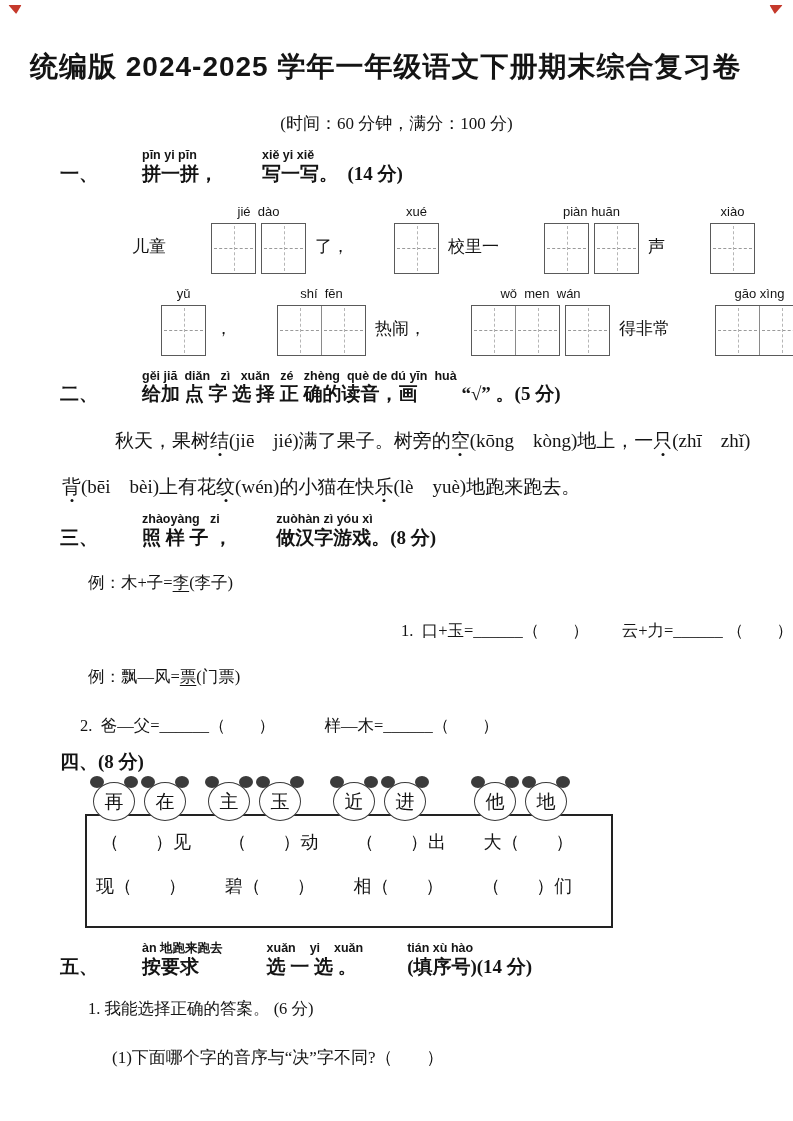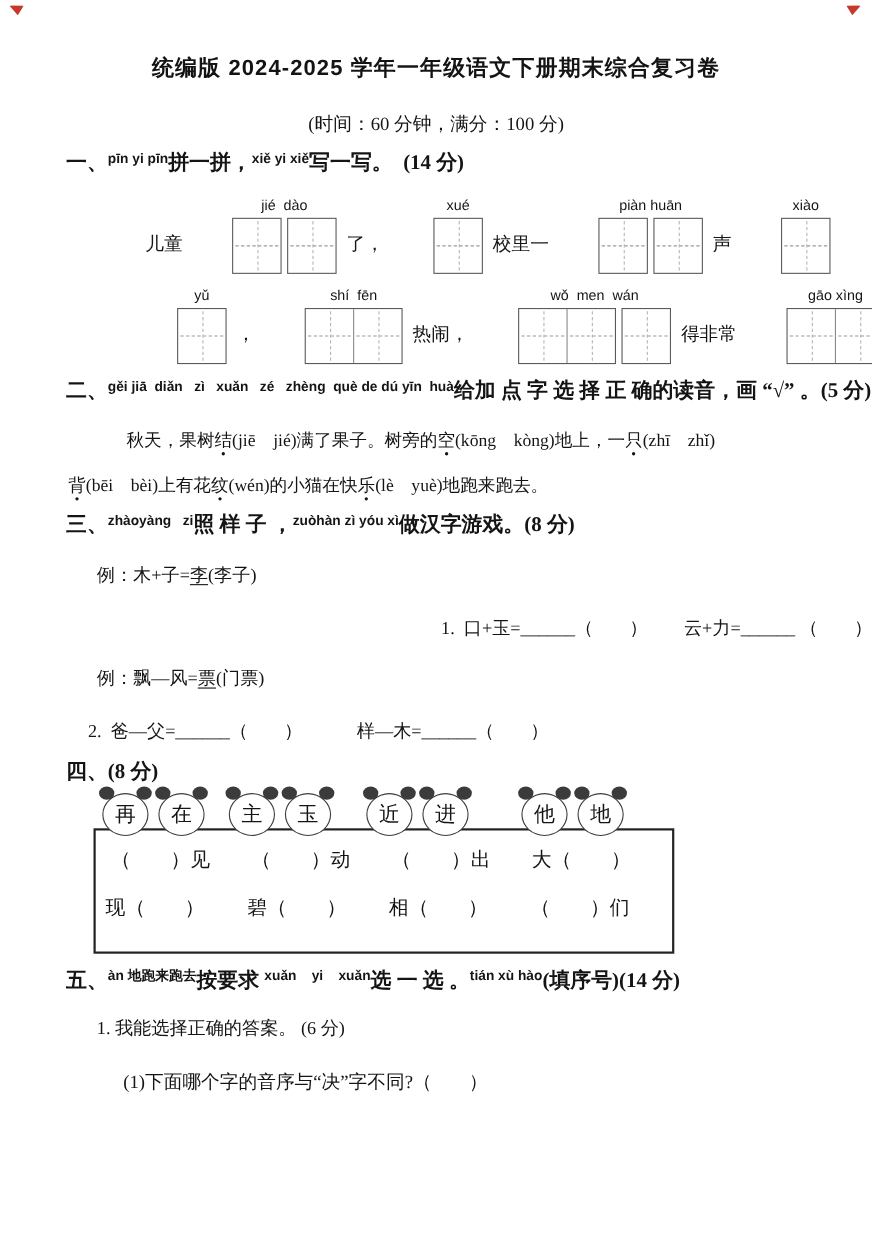--- a/index.html
+++ b/index.html
@@ -3,47 +3,47 @@
 <meta charset="utf-8">
 <style>
   html,body{margin:0;padding:0;background:#fff;}
   .page{position:relative;width:793px;height:1121px;background:#fff;overflow:hidden;
         font-family:"Liberation Serif",serif;color:#141414;}
   .corner-mark{position:absolute;top:4px;width:13px;height:10px;background:var(--accent,#c5392b);
         clip-path:polygon(0 0,100% 20%,50% 100%);}
   .corner-mark.left{left:9px;transform:rotate(-8deg);}
   .corner-mark.right{right:11px;transform:scaleX(-1) rotate(-8deg);}
 
-  .title{margin:48px 30px 0;text-align:center;font-size:20px;font-weight:700;
+  .title{margin:48px 30px 0;font-size:28px;font-weight:700;
          font-family:"Liberation Sans",sans-serif;letter-spacing:1px;}
   .subtitle{margin-top:26px;text-align:center;font-size:17px;}
 
   .sec-h{display:flex;align-items:flex-end;margin:14px 0 0 60px;font-size:19px;font-weight:700;white-space:pre;}
   .sec-h .num{line-height:1.2;}
   .hgroups{display:inline-flex;align-items:flex-end;}
-  .hgroup{display:inline-flex;flex-direction:row;}
+  .hgroup{display:inline-flex;flex-direction:column;margin-left:44px;}
   .py{font-family:"Liberation Sans",sans-serif;font-size:12.5px;font-weight:600;line-height:1.1;white-space:pre;}
   .hz{line-height:1.2;white-space:pre;}
   .tail{line-height:1.2;white-space:pre;}
 
   
   .gridrow{display:flex;align-items:flex-end;}
   .row1{margin:18px 0 0 126px;}
   .row2{margin:12px 0 0 122px;}
   .gtext{font-size:17px;margin:0 6px 16px 6px;white-space:pre;}
   .ggroup{display:inline-flex;flex-direction:column;align-items:center;margin:0 3px;padding-left:36px;}
   .gpy{font-family:"Liberation Sans",sans-serif;font-size:13px;margin-bottom:4px;white-space:pre;}
   .gparts{display:inline-flex;gap:5px;}
   .tzbox{display:inline-flex;border:1.6px solid #5a5a5a;background:#fff;}
   .tzcell{position:relative;width:43px;height:49px;}
   .tzcell + .tzcell{border-left:1px solid #8a8a8a;}
   .tzcell::before{content:"";position:absolute;left:2px;right:2px;top:50%;border-top:1px dashed #9a9a9a;}
   .tzcell::after{content:"";position:absolute;top:2px;bottom:2px;left:50%;border-left:1px dashed #b5b5b5;}
 
-  .bodyline{margin:0;font-size:16px;line-height:1.35;white-space:pre-wrap;}
+  .bodyline{margin:0;font-size:19px;line-height:1.35;white-space:pre-wrap;}
   .dot{position:relative;}
   .dot::after{content:"";position:absolute;left:50%;transform:translateX(-50%);bottom:-5px;
               width:3px;height:3px;border-radius:50%;background:#141414;}
   .u{text-decoration:underline;text-underline-offset:3px;}
 
   .s2-line1{margin:22px 0 0 115px;}
   .s2-line2{margin:20px 0 0 62px;}
 
   .s3-ex1{margin:22px 0 0 88px;font-size:16.5px;}
   .s3-q1{margin:26px 0 0 80px;font-size:16.5px;text-align:right;}

